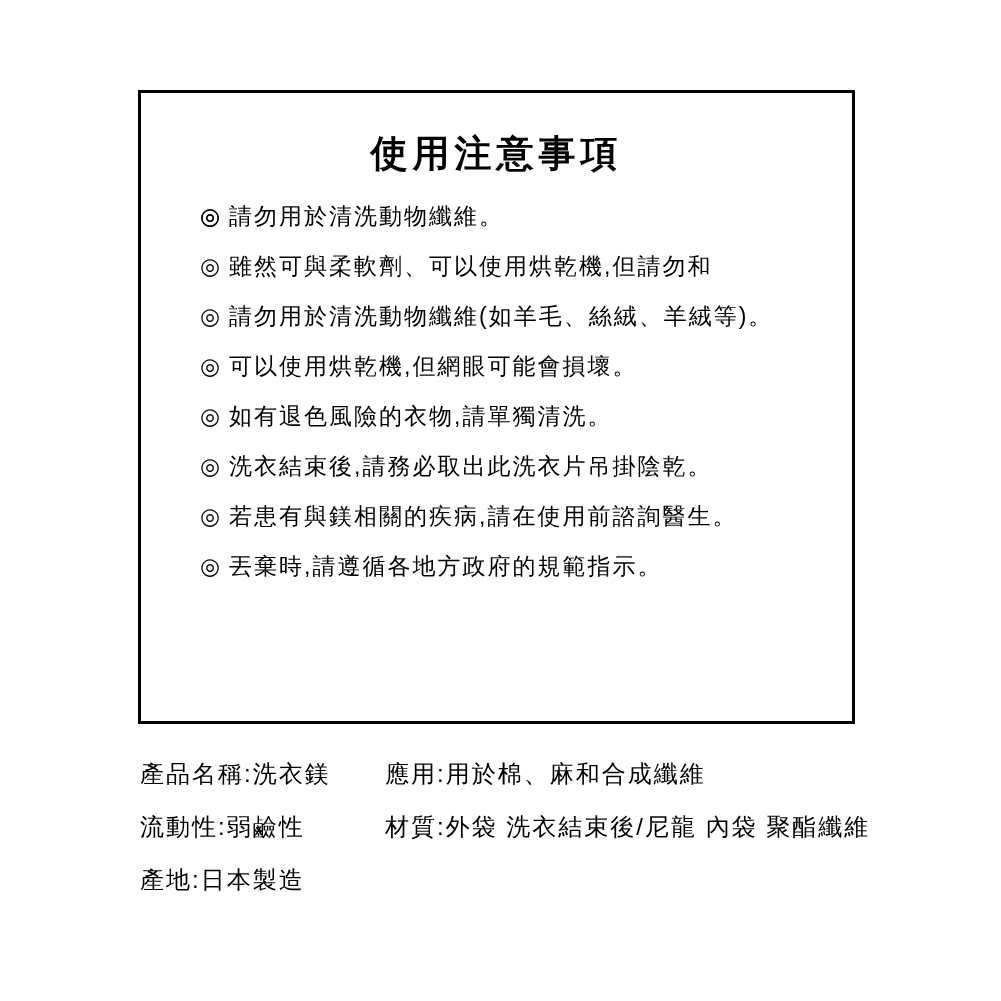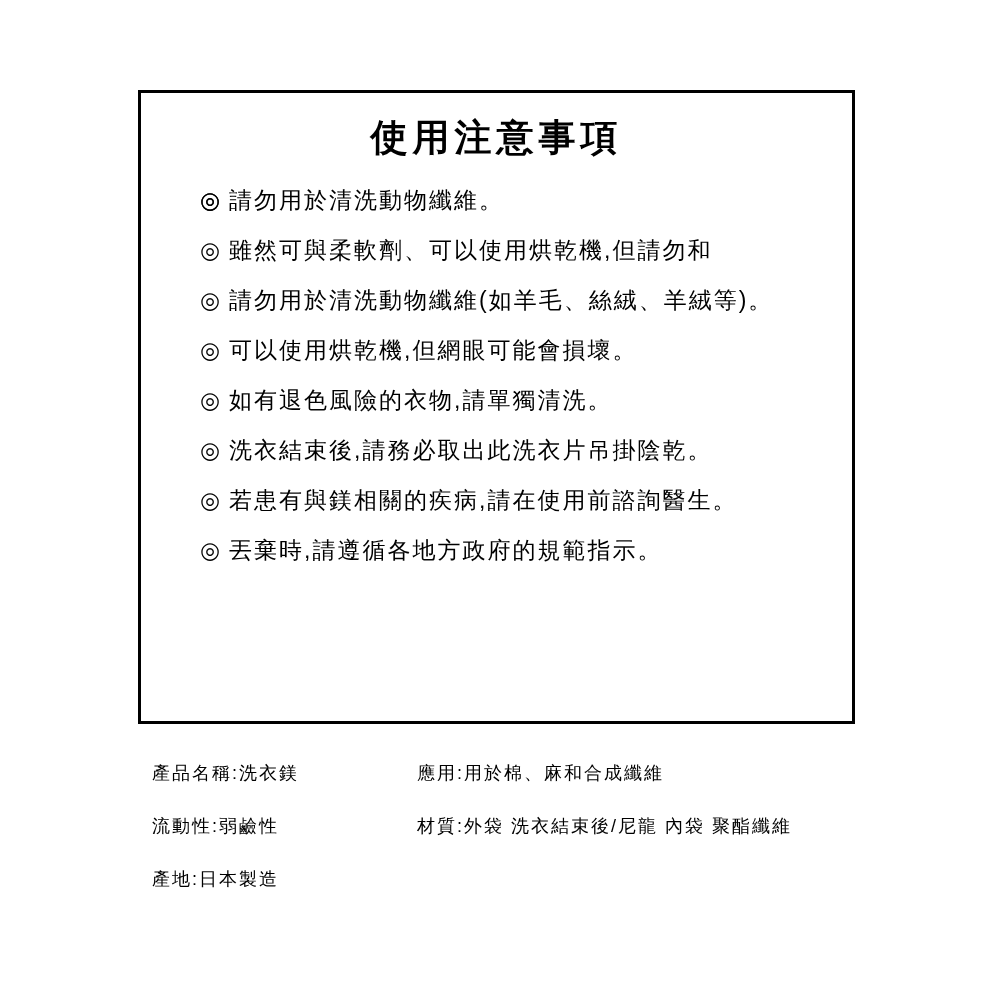--- a/index.html
+++ b/index.html
@@ -19,21 +19,21 @@
     position: absolute;
     left: 138px;
     top: 90px;
     width: 717px;
     height: 634px;
     border: 3px solid #000000;
     box-sizing: border-box;
     background: #ffffff;
   }
   .notice-title {
-    margin: 24px 0 0 0;
+    margin: 40px 0 0 0;
     text-align: center;
     font-size: 37px;
     font-weight: 700;
     letter-spacing: 5px;
     line-height: 42px;
   }
   .notice-list {
     margin: 16px 0 0 0;
     padding: 0 30px 0 59px;
     font-size: 23px;
@@ -46,40 +46,39 @@
     padding-left: 29px;
     line-height: 50px;
   }
   .bullet {
     position: absolute;
     left: 0;
     top: 0;
   }
   .product-info {
     position: absolute;
-    left: 152px;
+    left: 140px;
     top: 747px;
     width: 745px;
-    font-size: 18px;
+    font-size: 24px;
     font-weight: 500;
     letter-spacing: 2px;
     white-space: nowrap;
   }
   .info-row {
     display: flex;
     height: 53px;
     line-height: 53px;
   }
   .info-left {
     flex: 0 0 245px;
     width: 245px;
   }
   .info-right {
     flex: 1;
-    margin-left: 20px;
   }
 </style>
 </head>
 <body>
 
 <div class="notice-box">
   <div class="notice-title">使用注意事項</div>
   <div class="notice-list">
     <div class="notice-item">
       <span class="bullet">◎</span>

